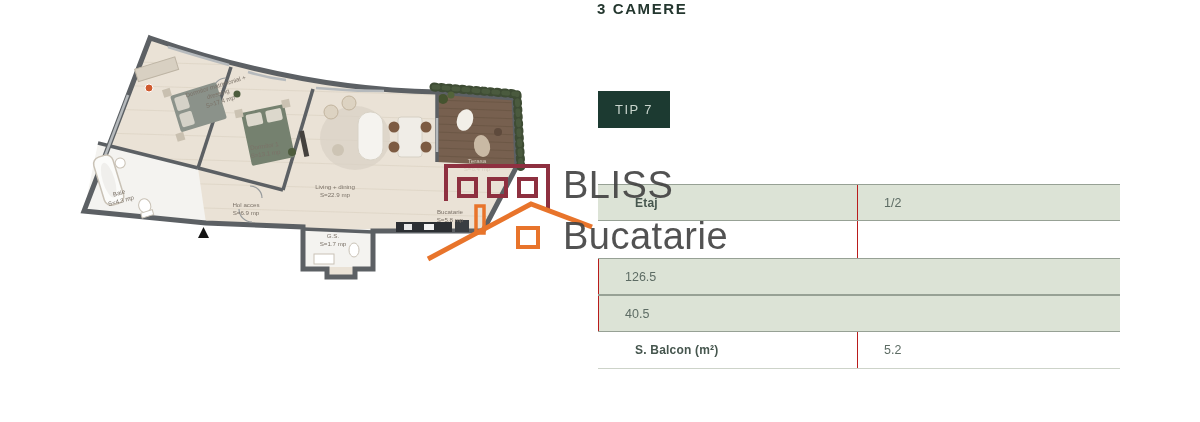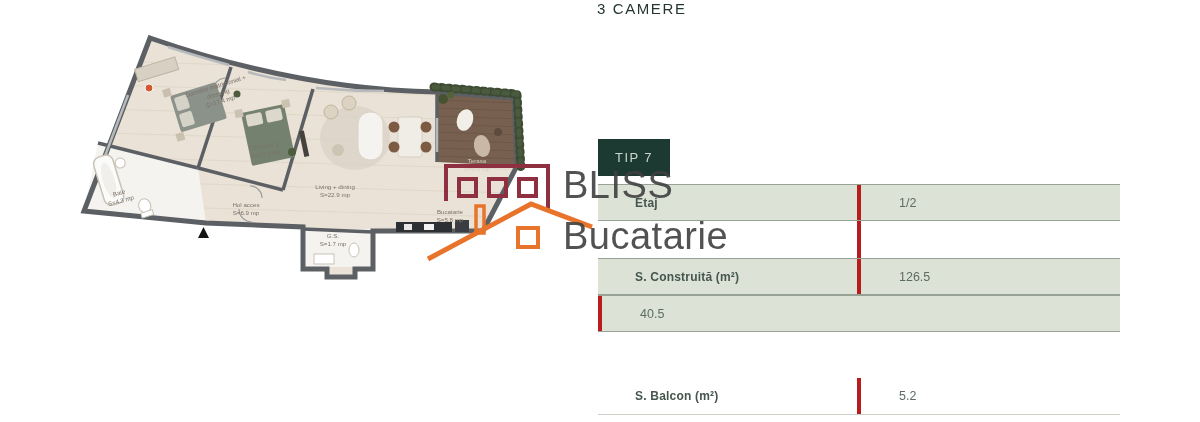--- a/index.html
+++ b/index.html
@@ -1,36 +1,36 @@
 <!DOCTYPE html>
 <html><head>
 <meta charset="utf-8">
 <style>
   html,body{margin:0;padding:0;background:#fff;}
   .stage{position:relative;width:1200px;height:422px;background:#ffffff;overflow:hidden;
          font-family:"Liberation Sans",sans-serif;}
   svg.layer{position:absolute;left:0;top:0;z-index:1;}
 
-  .page-title{position:absolute;left:597px;top:0px;font-size:15px;font-weight:normal;
+  .page-title{position:absolute;left:597px;top:0px;font-size:15px;font-weight:bold;
               letter-spacing:1.6px;color:#24372f;z-index:4;}
   .type-badge{position:absolute;left:598px;top:91px;width:72px;height:37px;background:#1c3a31;
               color:#c9d5cd;display:flex;align-items:center;justify-content:center;
               font-size:13px;letter-spacing:1.4px;border:none;cursor:pointer;z-index:4;
-              font-family:"Liberation Sans",sans-serif;margin-top:48px;}
+              font-family:"Liberation Sans",sans-serif;}
   .watermark{position:absolute;left:563px;top:160px;z-index:6;color:#404040;opacity:.9;
              font-size:38px;line-height:51px;letter-spacing:.5px;pointer-events:none;white-space:nowrap;}
   .watermark span{display:block;}
 
   .spec-table{position:absolute;left:598px;top:184px;width:522px;z-index:3;font-size:12px;}
   .spec-row{display:flex;height:37px;box-sizing:border-box;align-items:stretch;background:#ffffff;}
   .spec-row.alt{background:#dce3d6;border-top:1px solid #97a195;border-bottom:1px solid #97a195;}
-  .spec-row.last{border-bottom:1px solid #cdd3c9;margin-top:46px;}
+  .spec-row.last{border-bottom:1px solid #cdd3c9;}
   .cell-label{width:259px;box-sizing:border-box;display:flex;align-items:center;padding-left:37px;
               font-weight:bold;color:#46564e;letter-spacing:.2px;}
-  .cell-value{flex:1;display:flex;align-items:center;padding-left:38px;border-left:4px solid #b91c1c;
+  .cell-value{flex:1;display:flex;align-items:center;padding-left:26px;border-left:1px solid #b91c1c;
               color:#5d6c64;font-size:12.5px;}
 
   .plan-label{font-size:6.2px;fill:#7b7268;text-anchor:middle;font-family:"Liberation Sans",sans-serif;}
   .plan-label.light{fill:#d8cec0;}
 </style>
 </head>
 <body>
 
 <div class="stage">
 
@@ -223,21 +223,20 @@
   <div class="spec-table">
     <div class="spec-row alt">
       <div class="cell-label">Etaj</div>
       <div class="cell-value">1/2</div>
     </div>
     <div class="spec-row">
       <div class="cell-label"></div>
       <div class="cell-value"></div>
     </div>
     <div class="spec-row alt">
-      <div class="cell-label">S. Construită (m²)</div>
       <div class="cell-value">126.5</div>
     </div>
     <div class="spec-row alt">
       <div class="cell-value">40.5</div>
     </div>
     <div class="spec-row last">
       <div class="cell-label">S. Balcon (m²)</div>
       <div class="cell-value">5.2</div>
     </div>
   </div>

